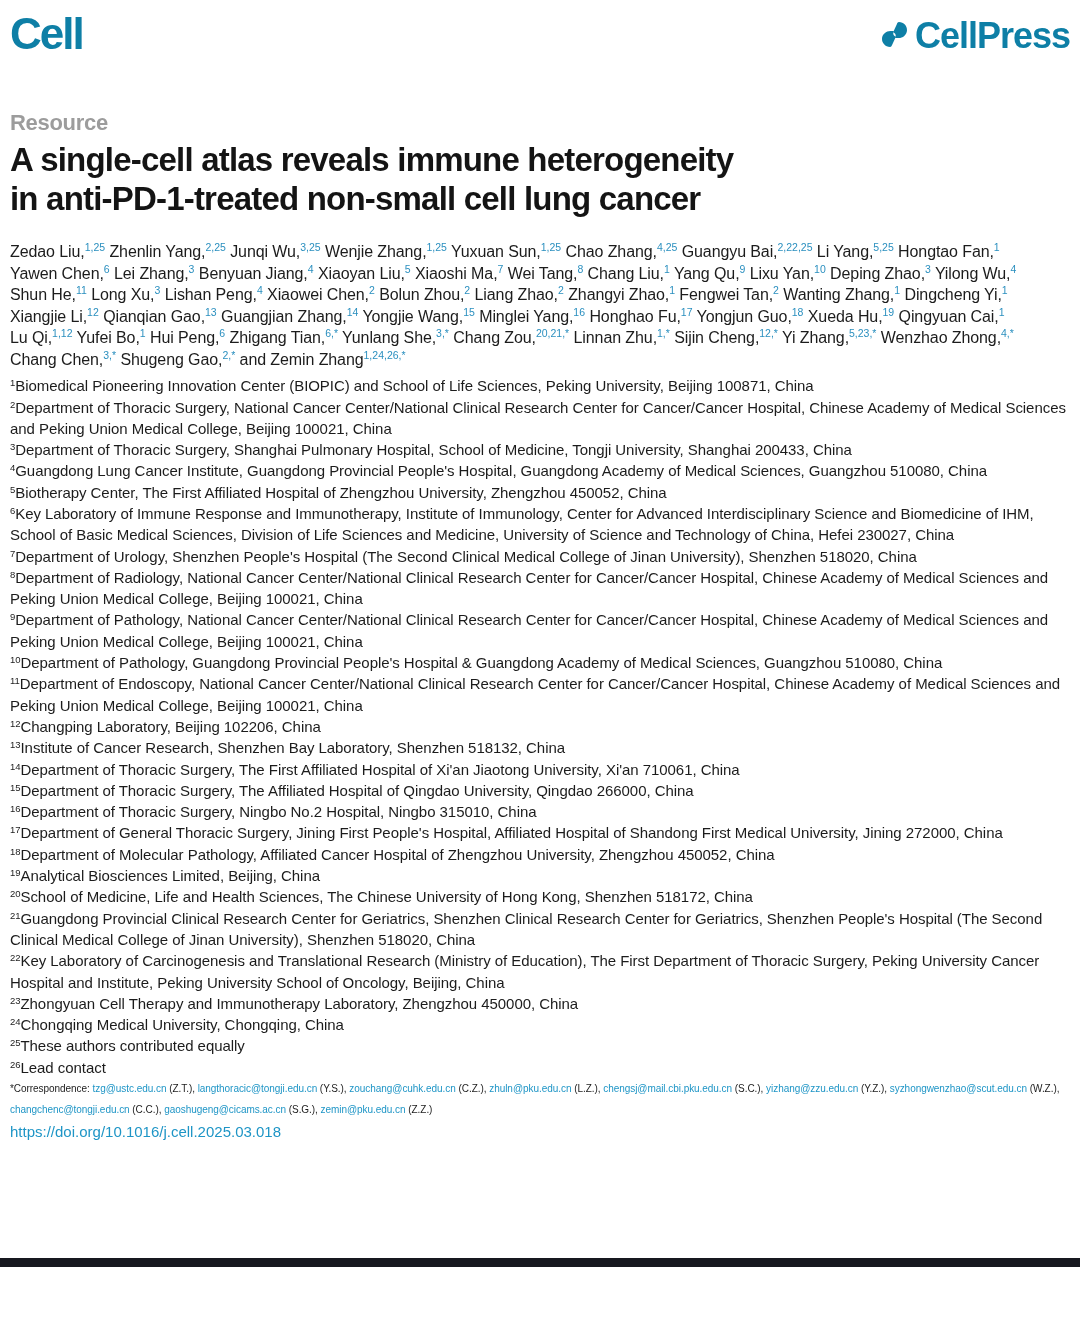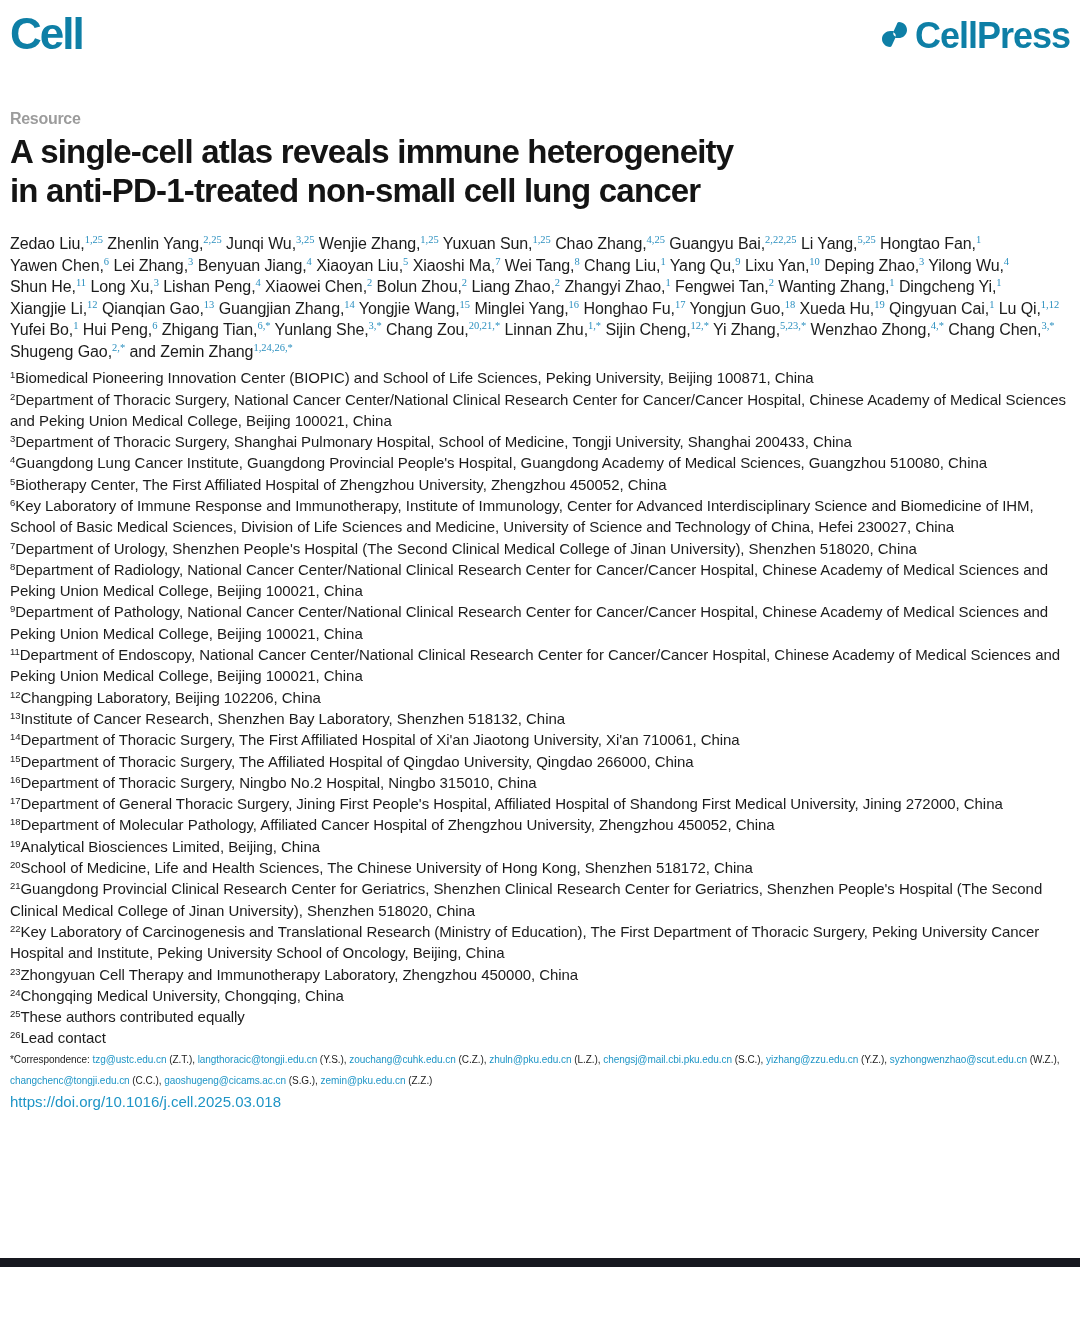--- a/index.html
+++ b/index.html
@@ -37,21 +37,21 @@
   .cellpress-logo .wordmark {
     font-size: 36px;
     font-weight: 700;
     letter-spacing: -1px;
     color: #0e7fa6;
     line-height: 1;
   }
   
   .section-label {
     margin-top: 54px;
-    font-size: 16px;
+    font-size: 22px;
     font-weight: 700;
     color: #9c9c9c;
     letter-spacing: -0.3px;
   }
   .article-title {
     margin-top: 5px;
     font-size: 33px;
     font-weight: 700;
     color: #141414;
     letter-spacing: -0.8px;
@@ -65,21 +65,20 @@
     color: #1c1c1c;
     letter-spacing: -0.1px;
     text-align: left;
   }
   .authors sup {
     color: #2a8fbf;
     font-size: 10.5px;
     line-height: 0;
     vertical-align: 6px;
     letter-spacing: 0;
-    font-family: Liberation Serif, serif;
   }
   .author { white-space: nowrap; }
   
   .affiliations {
     margin-top: 5px;
     font-size: 15px;
     line-height: 21.3px;
     color: #1c1c1c;
     letter-spacing: -0.05px;
   }
@@ -142,20 +141,21 @@
   <div class="affiliations" id="affiliations">
       <div><sup>1</sup>Biomedical Pioneering Innovation Center (BIOPIC) and School of Life Sciences, Peking University, Beijing 100871, China</div>
       <div><sup>2</sup>Department of Thoracic Surgery, National Cancer Center/National Clinical Research Center for Cancer/Cancer Hospital, Chinese Academy of Medical Sciences and Peking Union Medical College, Beijing 100021, China</div>
       <div><sup>3</sup>Department of Thoracic Surgery, Shanghai Pulmonary Hospital, School of Medicine, Tongji University, Shanghai 200433, China</div>
       <div><sup>4</sup>Guangdong Lung Cancer Institute, Guangdong Provincial People's Hospital, Guangdong Academy of Medical Sciences, Guangzhou 510080, China</div>
       <div><sup>5</sup>Biotherapy Center, The First Affiliated Hospital of Zhengzhou University, Zhengzhou 450052, China</div>
       <div><sup>6</sup>Key Laboratory of Immune Response and Immunotherapy, Institute of Immunology, Center for Advanced Interdisciplinary Science and Biomedicine of IHM, School of Basic Medical Sciences, Division of Life Sciences and Medicine, University of Science and Technology of China, Hefei 230027, China</div>
       <div><sup>7</sup>Department of Urology, Shenzhen People's Hospital (The Second Clinical Medical College of Jinan University), Shenzhen 518020, China</div>
       <div><sup>8</sup>Department of Radiology, National Cancer Center/National Clinical Research Center for Cancer/Cancer Hospital, Chinese Academy of Medical Sciences and Peking Union Medical College, Beijing 100021, China</div>
       <div><sup>9</sup>Department of Pathology, National Cancer Center/National Clinical Research Center for Cancer/Cancer Hospital, Chinese Academy of Medical Sciences and Peking Union Medical College, Beijing 100021, China</div>
+      <div><sup>10</sup>Department of Pathology, Guangdong Provincial People's Hospital &amp; Guangdong Academy of Medical Sciences, Guangzhou 510080, China</div>
       <div><sup>11</sup>Department of Endoscopy, National Cancer Center/National Clinical Research Center for Cancer/Cancer Hospital, Chinese Academy of Medical Sciences and Peking Union Medical College, Beijing 100021, China</div>
       <div><sup>12</sup>Changping Laboratory, Beijing 102206, China</div>
       <div><sup>13</sup>Institute of Cancer Research, Shenzhen Bay Laboratory, Shenzhen 518132, China</div>
       <div><sup>14</sup>Department of Thoracic Surgery, The First Affiliated Hospital of Xi'an Jiaotong University, Xi'an 710061, China</div>
       <div><sup>15</sup>Department of Thoracic Surgery, The Affiliated Hospital of Qingdao University, Qingdao 266000, China</div>
       <div><sup>16</sup>Department of Thoracic Surgery, Ningbo No.2 Hospital, Ningbo 315010, China</div>
       <div><sup>17</sup>Department of General Thoracic Surgery, Jining First People's Hospital, Affiliated Hospital of Shandong First Medical University, Jining 272000, China</div>
       <div><sup>18</sup>Department of Molecular Pathology, Affiliated Cancer Hospital of Zhengzhou University, Zhengzhou 450052, China</div>
       <div><sup>19</sup>Analytical Biosciences Limited, Beijing, China</div>
       <div><sup>20</sup>School of Medicine, Life and Health Sciences, The Chinese University of Hong Kong, Shenzhen 518172, China</div>

